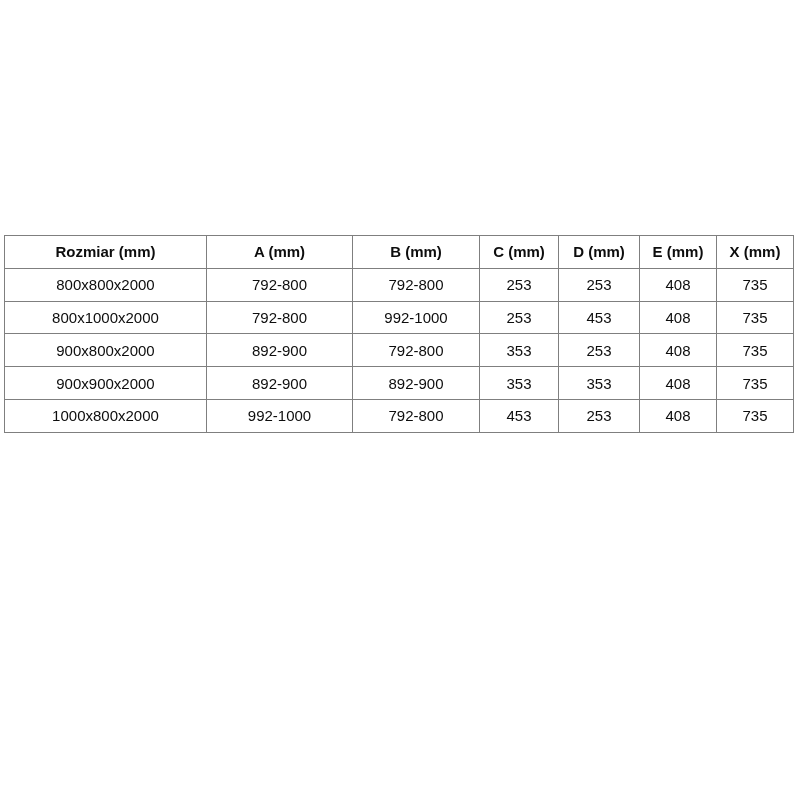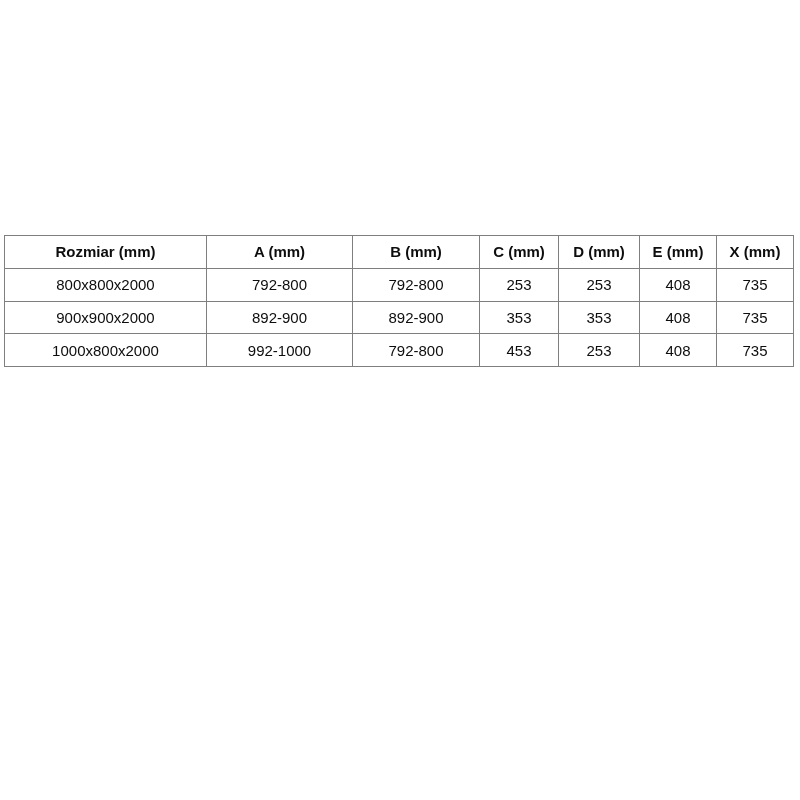--- a/index.html
+++ b/index.html
@@ -73,20 +73,38 @@
         <tr>
           <td>800x800x2000</td>
           <td>792-800</td>
           <td>792-800</td>
           <td>253</td>
           <td>253</td>
           <td>408</td>
           <td>735</td>
         </tr>
         <tr>
+          <td>800x1000x2000</td>
+          <td>792-800</td>
+          <td>992-1000</td>
+          <td>253</td>
+          <td>453</td>
+          <td>408</td>
+          <td>735</td>
+        </tr>
+        <tr>
+          <td>900x800x2000</td>
+          <td>892-900</td>
+          <td>792-800</td>
+          <td>353</td>
+          <td>253</td>
+          <td>408</td>
+          <td>735</td>
+        </tr>
+        <tr>
           <td>900x900x2000</td>
           <td>892-900</td>
           <td>892-900</td>
           <td>353</td>
           <td>353</td>
           <td>408</td>
           <td>735</td>
         </tr>
         <tr>
           <td>1000x800x2000</td>

